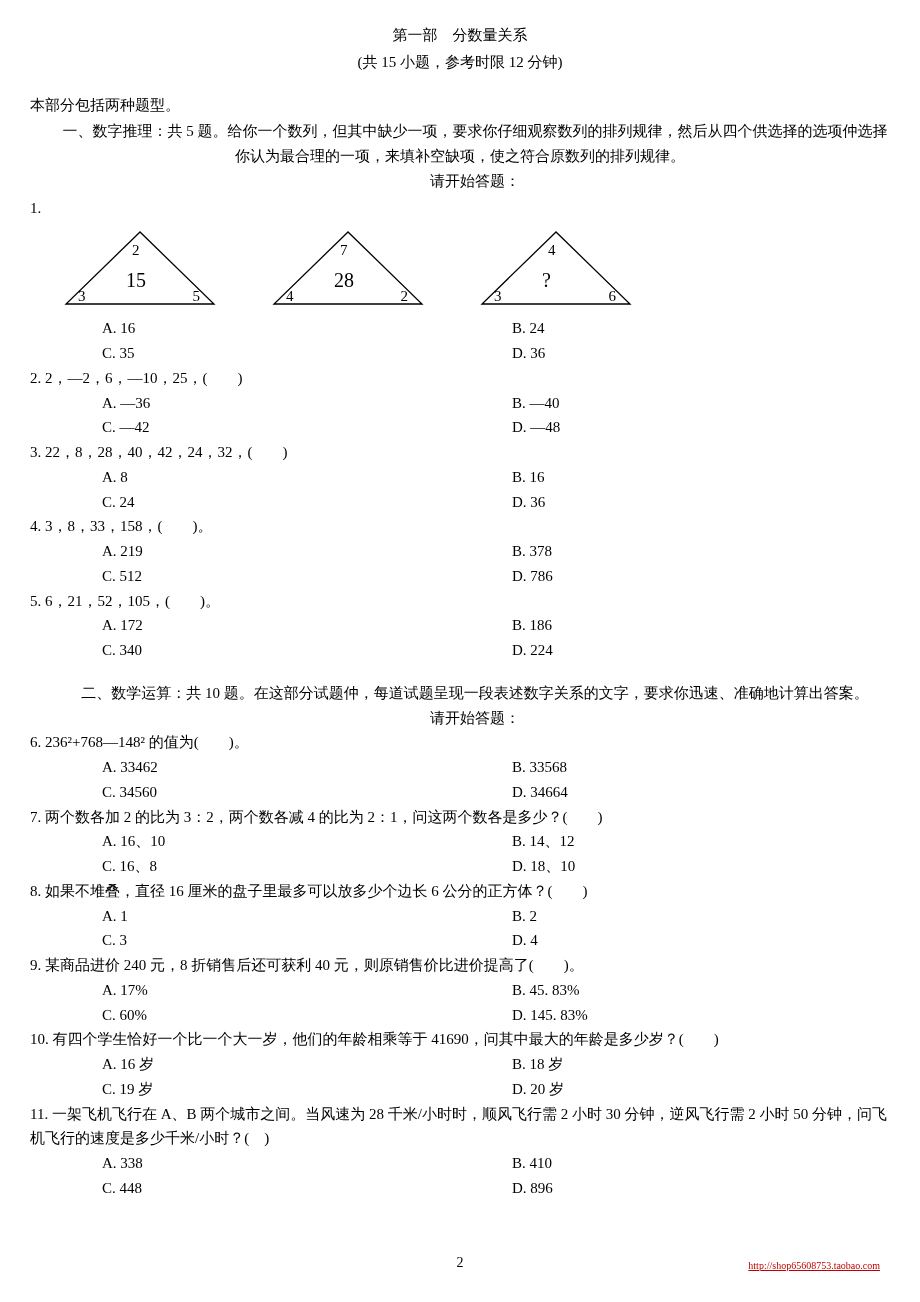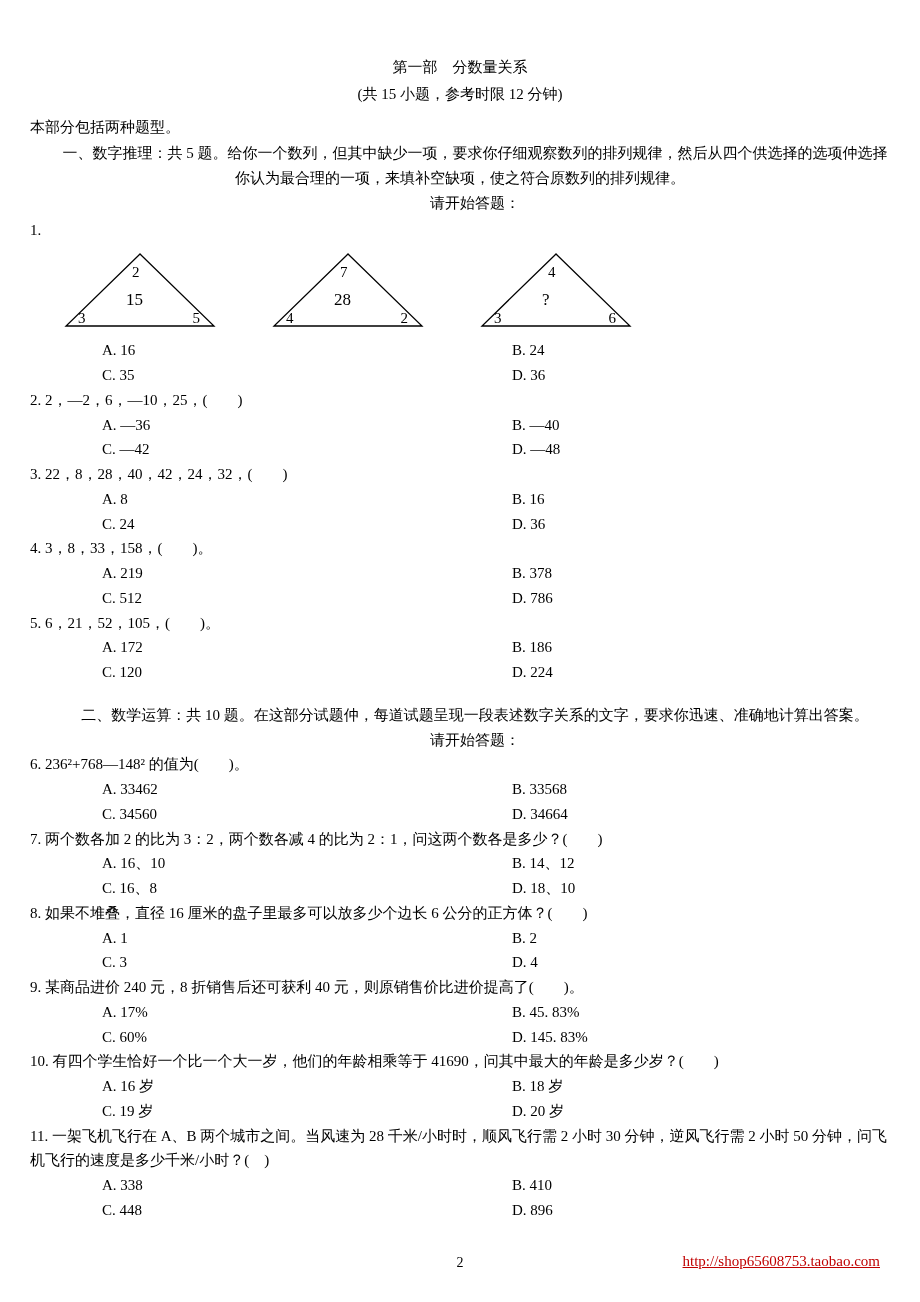--- a/index.html
+++ b/index.html
@@ -7,27 +7,27 @@
     padding: 0;
     background: #fff;
     font-family: "SimSun", "宋体", serif;
     color: #000;
     font-size: 15px;
     line-height: 1.65;
   }
   .page {
     width: 920px;
     min-height: 1302px;
-    padding: 55px 30px 40px 30px;
+    padding: 23px 30px 40px 30px;
     box-sizing: border-box;
     position: relative;
   }
   .center { text-align: center; }
   .title-line { margin-bottom: 2px; }
-  .subtitle-line { margin-bottom: 8px; }
+  .subtitle-line { margin-bottom: 18px; }
   .intro { margin-bottom: 2px; }
   .indent { text-indent: 2em; text-align: center; }
   .q-line { margin: 0; }
   .q-num { margin-top: 2px; }
   .options-row {
     display: flex;
     margin-left: 72px;
   }
   .opt-left { width: 410px; }
   .opt-right { flex: 1; }
@@ -41,40 +41,40 @@
     position: relative;
     width: 160px;
     height: 80px;
   }
   .tri svg {
     position: absolute;
     top: 0; left: 0;
     width: 160px; height: 80px;
   }
   .tri .tl { position: absolute; left: 72px; top: 10px; font-size: 15px; }
-  .tri .md { position: absolute; left: 66px; top: 36px; font-size: 17px; }
+  .tri .md { position: absolute; left: 66px; top: 36px; font-size: 20px; }
   .tri .bl { position: absolute; left: 18px; top: 56px; font-size: 15px; }
   .tri .br { position: absolute; right: 20px; top: 56px; font-size: 15px; }
   .footer {
     position: absolute;
     bottom: 28px;
     left: 0; right: 0;
   }
   .page-num {
     text-align: center;
     font-size: 14px;
   }
   .shop-link {
     position: absolute;
     right: 40px;
     bottom: 0;
     color: #c00000;
     font-family: "SimSun", serif;
     text-decoration: underline;
-    font-size: 15px;
+    font-size: 10px;
   }
   .sec-gap { height: 18px; }
 </style>
 </head>
 <body>
 
 <div class="page">
 
   <div class="center title-line">第一部　分数量关系</div>
   <div class="center subtitle-line">(共 15 小题，参考时限 12 分钟)</div>
@@ -151,21 +151,21 @@
       <span class="opt-left">C. 512</span>
       <span class="opt-right">D. 786</span>
     </div>
 
   <div class="q-line">5. 6，21，52，105，(　　)。</div>
   <div class="options-row">
       <span class="opt-left">A. 172</span>
       <span class="opt-right">B. 186</span>
     </div>
   <div class="options-row">
-      <span class="opt-left">C. 120</span>
+      <span class="opt-left">C. 340</span>
       <span class="opt-right">D. 224</span>
     </div>
 
   <div class="sec-gap"></div>
 
   <div class="indent">二、数学运算：共 10 题。在这部分试题仲，每道试题呈现一段表述数字关系的文字，要求你迅速、准确地计算出答案。</div>
   <div class="indent">请开始答题：</div>
 
   <div class="q-line">6. 236²+768—148² 的值为(　　)。</div>
   <div class="options-row">

